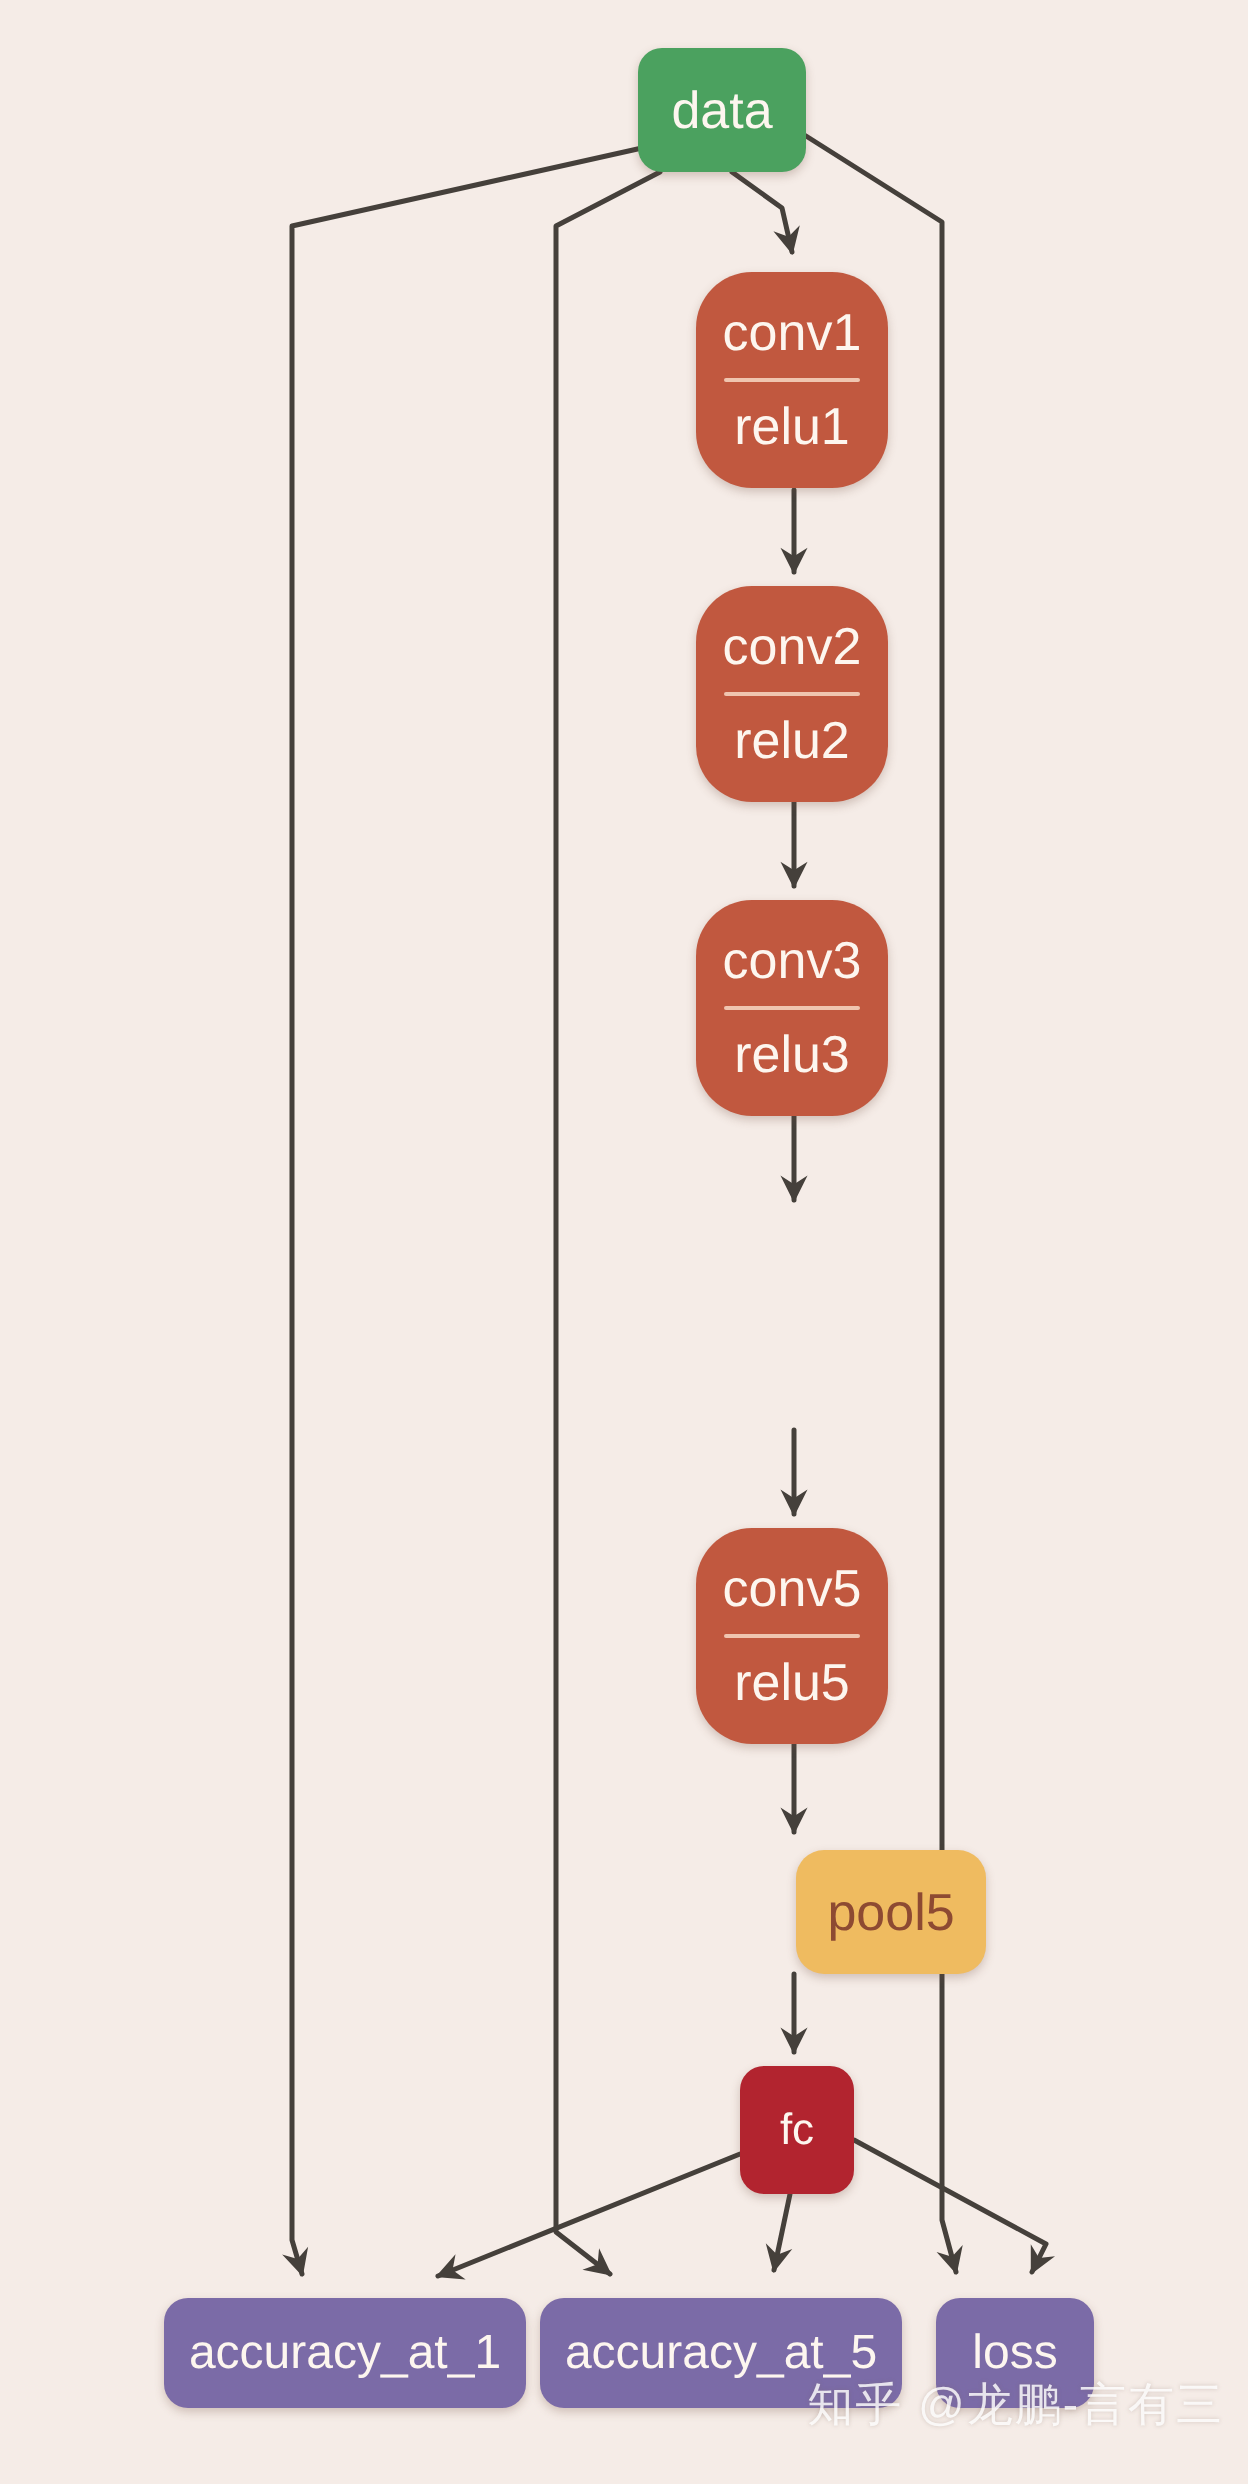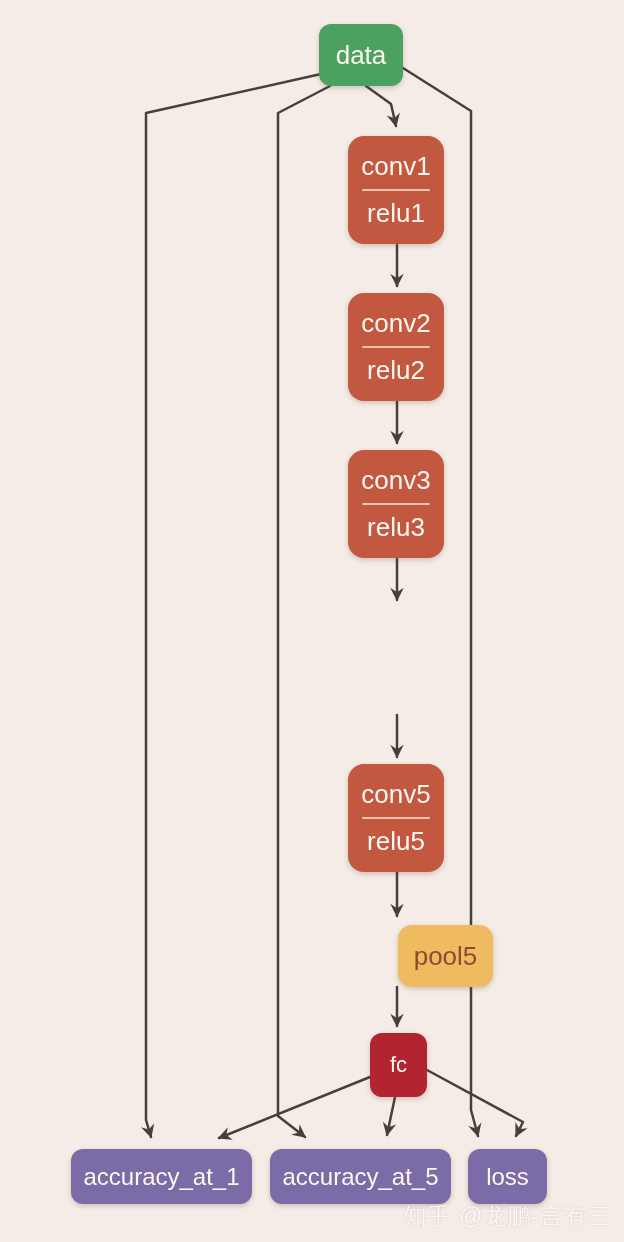--- a/index.html
+++ b/index.html
@@ -14,42 +14,42 @@
     align-items:center;justify-content:center;
     color:#fdf6ef;box-sizing:border-box;
     box-shadow:0 2px 5px rgba(110,75,60,0.28);
   }
   .node-data{
     left:319px;top:24px;width:84px;height:62px;
     background:#4ba15f;border-radius:12px;font-size:26px;
   }
   .node-conv{
     left:348px;width:96px;height:108px;
-    background:#c1583f;border-radius:16px;font-size:26px;
+    background:#c1583f;border-radius:28px;font-size:26px;
   }
   .conv-divider{
     width:68px;height:2px;background:rgba(255,233,215,0.75);
     margin:7px 0;border-radius:1px;
   }
   .node-pool{
     left:350px;top:925px;width:95px;height:62px;
     background:#efbb60;border-radius:14px;font-size:26px;color:#8d4a32;margin-left:48px;
   }
   .node-fc{
     left:370px;top:1033px;width:57px;height:64px;
     background:#b2242f;border-radius:12px;font-size:22px;
   }
   .node-out{
     top:1149px;height:55px;background:#7b6ba7;border-radius:12px;font-size:24px;
   }
-  .node-acc1{left:71px;width:181px;}
+  .node-acc1{left:82px;width:181px;}
   .node-acc5{left:270px;width:181px;}
   .node-loss{left:468px;width:79px;}
   .watermark{
-    position:absolute;right:12px;bottom:10px;
+    position:absolute;right:12px;bottom:24px;
     font-size:23px;letter-spacing:1px;
     color:rgba(255,255,255,0.82);
     text-shadow:0 0 2px rgba(130,105,95,0.30);
     white-space:nowrap;
     margin-top:23px;
   }
 </style>
 </head>
 <body>
 

